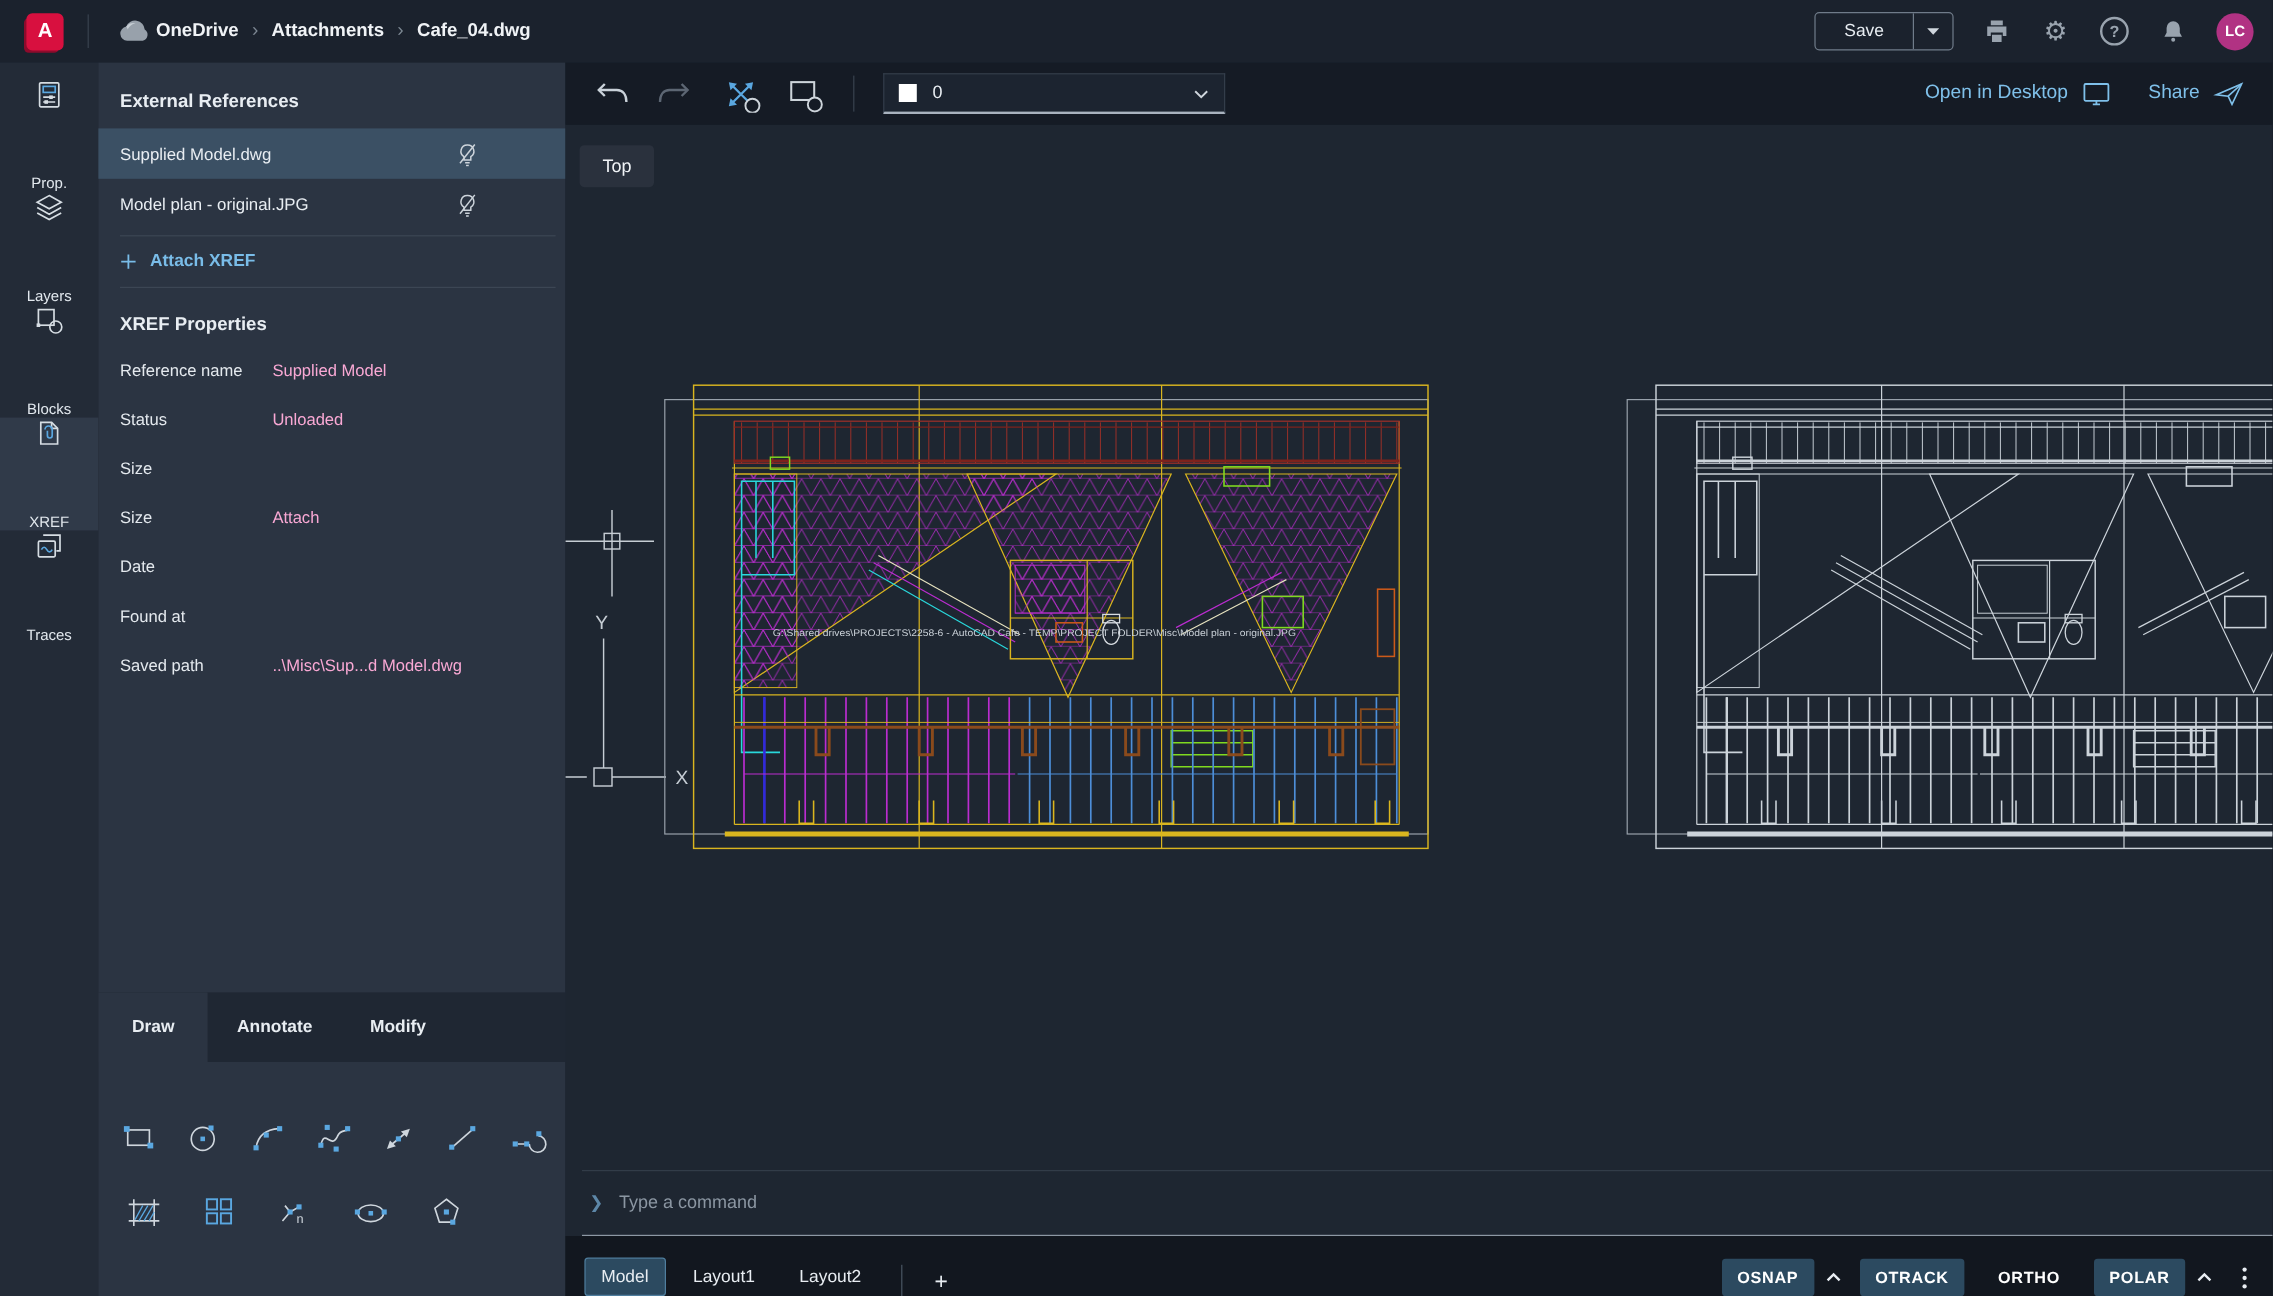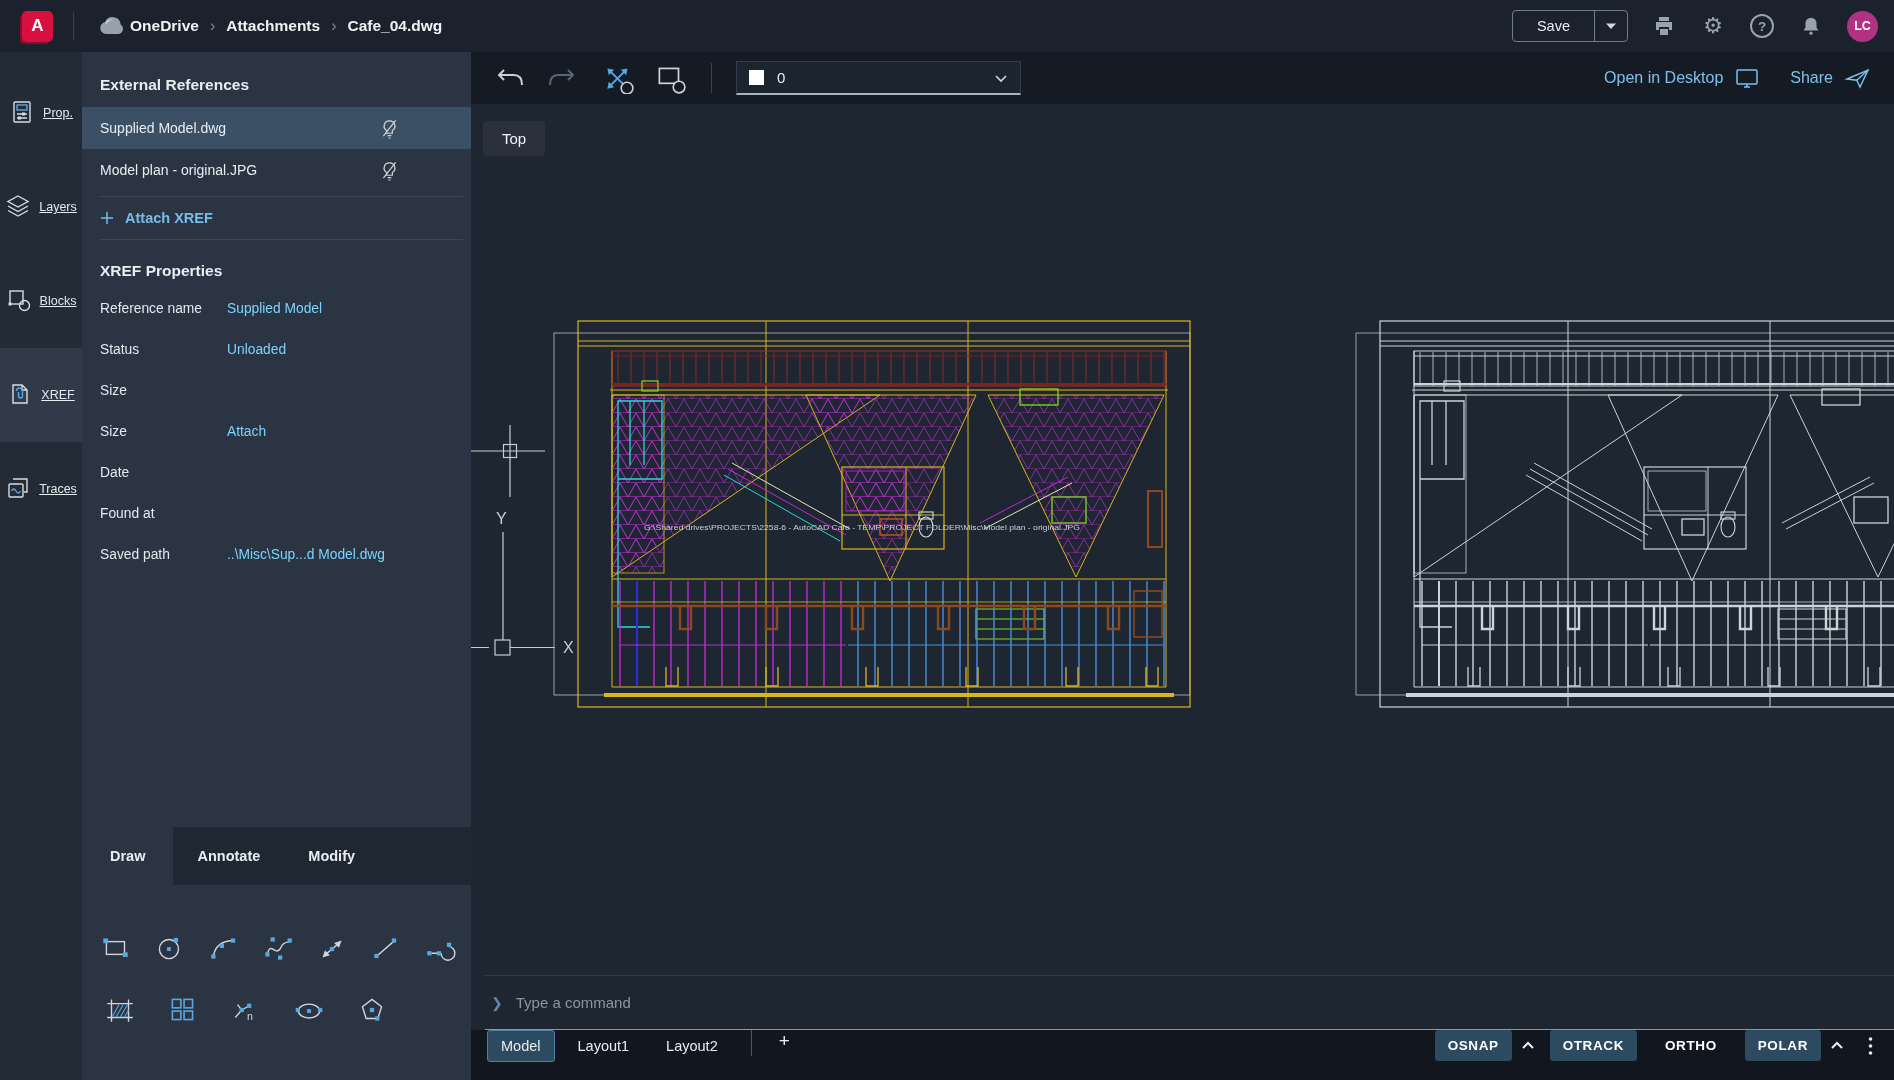--- a/index.html
+++ b/index.html
@@ -18,36 +18,36 @@
   .save button{background:transparent;border:0;color:#e8edf2;font-family:inherit;font-size:14.5px;cursor:pointer;}
   .save .save-main{padding:7px 24px;}
   .save .save-caret{border-left:1px solid #707c8a;padding:7px 10px;display:flex;align-items:center;}
   .hicon{display:grid;place-items:center;width:26px;height:26px;cursor:pointer;}
   .gear-glyph{font-size:22px;color:#99a3ae;line-height:1;}
   .help-ring{width:20px;height:20px;border:2.5px solid #99a3ae;border-radius:50%;color:#99a3ae;font-weight:bold;font-size:13.5px;display:grid;place-items:center;}
   .avatar{width:31px;height:31px;border-radius:50%;background:#b13283;color:#fff;font-weight:bold;font-size:12.5px;display:grid;place-items:center;cursor:pointer;text-align:right;}
 
   
   .rail{position:absolute;left:0;top:52px;bottom:0;width:82px;background:#232b37;display:flex;flex-direction:column;padding-top:14px;box-sizing:border-box;z-index:20;}
-  .rail-item{height:94px;display:flex;flex-direction:row;align-items:center;justify-content:center;gap:8px;cursor:pointer;text-decoration:underline;}
+  .rail-item{height:94px;display:flex;flex-direction:column;align-items:center;justify-content:space-between;gap:8px;cursor:pointer;}
   .rail-item.active{background:#303a49;}
   .rail-label{font-size:12.5px;color:#e2e8ee;}
 
   
   .panel{position:absolute;left:82px;top:52px;bottom:0;width:389px;background:#2b3442;display:flex;flex-direction:column;box-sizing:border-box;z-index:20;}
   .panel-title{font-size:15.5px;font-weight:bold;margin:24px 18px 13px;}
   .ref-item{height:42px;display:flex;align-items:center;padding:0 72px 0 18px;font-size:14px;cursor:pointer;}
   .ref-item.selected{background:#3b5064;}
   .ref-item .bulb{margin-left:auto;display:grid;place-items:center;cursor:pointer;}
   .pdiv{border:0;border-top:1px solid #3c4654;margin:5px 8px 0 18px;}
   .attach{display:flex;align-items:center;gap:11px;color:#79bce8;font-size:14.5px;padding:13px 18px;cursor:pointer;font-weight:bold;}
   .props-title{font-size:15.5px;font-weight:bold;margin:22px 18px 8px;}
   .prop-row{display:flex;padding:10px 18px;font-size:13.8px;line-height:21px;}
   .prop-label{width:127px;flex:none;color:#e4e9ee;}
-  .prop-value{color:#7dd3fc;}
+  .prop-value{color:#f9a8d4;}
   .panel-flex{flex:1;}
 
   
   .draw-tabs{display:flex;background:#1f2733;height:58px;flex:none;}
   .draw-tab{display:flex;align-items:center;justify-content:center;font-size:14.5px;font-weight:bold;cursor:pointer;padding:0 24px;color:#e8edf2;}
   .draw-tab.active{background:#2b3442;padding:0 28px;}
   .tools{height:187px;flex:none;display:flex;flex-direction:column;justify-content:center;gap:16px;padding:0 10px 8px 12px;}
   .tool-row{display:flex;gap:11px;}
   .tool{width:52px;height:46px;display:grid;place-items:center;border-radius:4px;cursor:pointer;}
   .tool svg .s{fill:none;stroke:#cfd6dd;stroke-width:1.3;}
@@ -73,21 +73,21 @@
   .plan{position:absolute;top:211px;height:406px;}
   .plan-colored{left:77px;width:656px;}
   .plan-white{left:879px;width:544px;overflow:hidden;}
   .plan svg{position:absolute;left:0;top:0;}
   .ucs{position:absolute;left:0;top:0;pointer-events:none;}
 
   .console{position:absolute;left:14px;right:0;bottom:50px;height:55px;border-top:1px solid #323c48;border-bottom:1px solid #8d98a4;display:flex;align-items:center;gap:13px;padding-left:6px;box-sizing:border-box;cursor:text;}
   .console .prompt{color:#5d87a8;font-size:14px;font-weight:bold;}
   .console .ph{color:#8b96a2;font-size:15px;}
 
-  .bbar{position:absolute;left:0;right:0;bottom:0;height:50px;background:#12171f;display:flex;align-items:flex-start;padding:0 16px;box-sizing:border-box;gap:9px;}
+  .bbar{position:absolute;left:0;right:0;bottom:0;height:50px;background:#12171f;display:flex;align-items:flex-end;padding:0 16px;box-sizing:border-box;gap:9px;}
   .sheet{padding:7px 13px;font-size:14.5px;border:1px solid transparent;border-radius:3px;cursor:pointer;}
   .sheet.active{background:#2c4a60;border-color:#4f7e9e;}
   .bbar .tabdiv{width:1px;height:26px;background:#4a5663;margin:0 10px;}
   .add-sheet{font-size:19px;color:#e8edf2;padding:0 8px;cursor:pointer;}
   .bbar-right{margin-left:auto;display:flex;align-items:center;gap:15px;}
   .chip{padding:8px 13px;font-size:13.5px;letter-spacing:.6px;border-radius:3px;color:#fff;cursor:pointer;font-weight:bold;}
   .chip.on{background:#2c4a60;}
   .chip-caret{display:grid;place-items:center;cursor:pointer;margin-left:-6px;}
   .kebab{display:grid;place-items:center;cursor:pointer;padding:0 5px;margin-left:4px;}
 </style>

